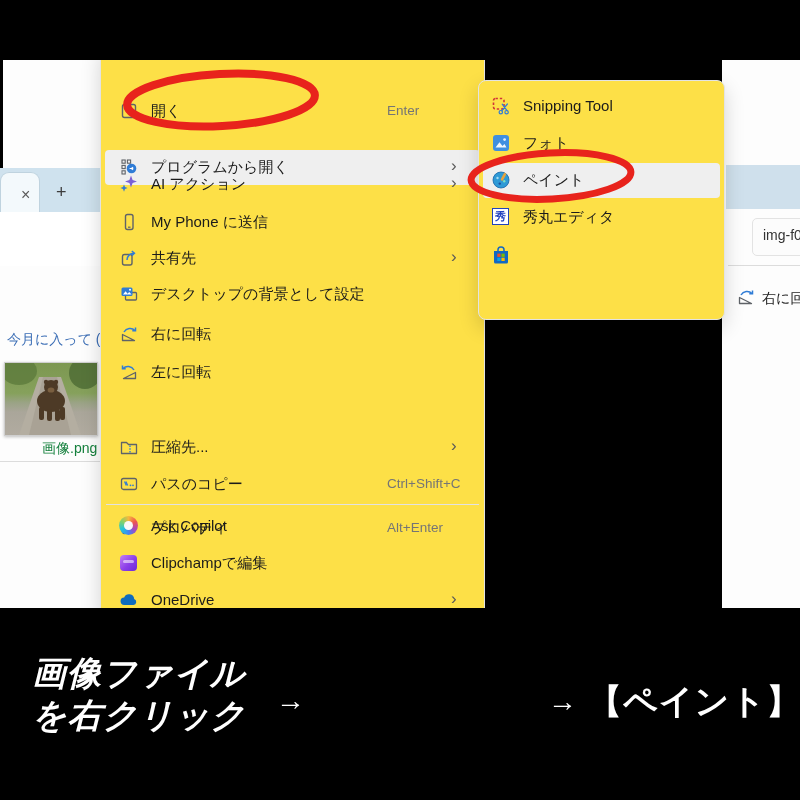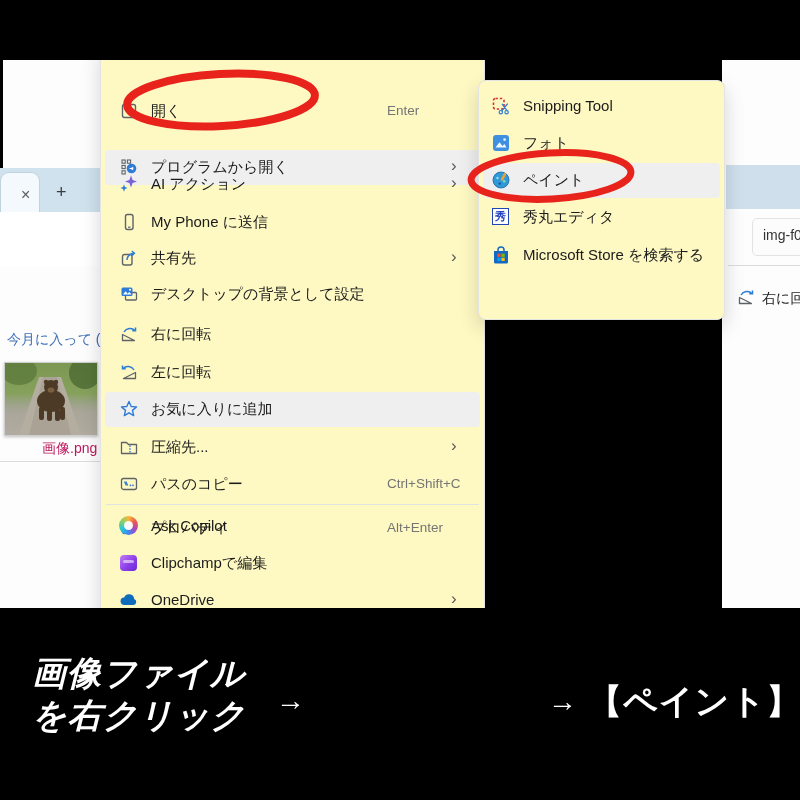--- a/index.html
+++ b/index.html
@@ -11,26 +11,26 @@
   .white-frag{background:#fdfdfd;}
   .tabbar{background:#cfe2ee;}
   .tab-active{background:#f3f9fc;border:1px solid #bfd3df;border-bottom:none;border-radius:9px 9px 0 0;}
   .tab-x{font-size:16px;color:#5a5a5a;line-height:1;}
   .newtab{font-size:18px;color:#3c3c3c;line-height:1;}
   .crumbrow{background:#ffffff;}
   .crumb-chev{font-size:15px;color:#666;}
   .crumb-txt{font-size:15px;color:#222;white-space:nowrap;}
   .toolrow{background:#fdfdfd;border-bottom:1px solid #e6e6e6;}
   .grouphdr{font-size:14px;color:#3a6db5;white-space:nowrap;}
-  .filelabel{font-size:14px;color:#be185d;white-space:nowrap;}
+  .filelabel{font-size:14px;color:#15803d;white-space:nowrap;}
   .thumb{border:1px solid #cfcfcf;background:linear-gradient(180deg,#7c9751 0%,#86a15c 42%,#9aa385 55%,#aaa69a 68%,#b1aba0 100%);overflow:hidden;box-shadow:0 1px 3px rgba(0,0,0,.25);}
   .divline{background:#dcdcdc;height:1px;}
 
   
-  .menu-panel{background:#fef9c3;border:1px solid #e3e3e3;border-radius:8px;box-shadow:0 8px 20px rgba(0,0,0,.16);}
+  .menu-panel{background:#fde047;border:1px solid #e3e3e3;border-radius:8px;box-shadow:0 8px 20px rgba(0,0,0,.16);}
   .mrow{position:absolute;left:0;width:100%;height:37px;}
   .mrow .hl{position:absolute;left:4px;right:4px;top:1px;bottom:1px;background:#efefef;border-radius:4px;}
   .micon{position:absolute;left:18px;top:8px;width:20px;height:20px;}
   .micon svg{width:20px;height:20px;display:block;}
   .mlabel{position:absolute;left:50px;top:8.5px;font-size:15px;color:#1b1b1b;white-space:nowrap;}
   .mshort{position:absolute;left:286px;top:10px;font-size:13.5px;color:#757575;white-space:nowrap;}
   .mchev{position:absolute;left:350px;top:7px;font-size:17px;color:#595959;}
   .sub-label{left:44px;}
   .sub-icon{left:12px;}
 
@@ -222,29 +222,20 @@
       <span class="micon">
           <svg viewBox="0 0 20 20">
             <path d="M16.5 16.5h-12l12-6z" fill="none" stroke="#5f6368" stroke-width="1.3" stroke-linejoin="round"></path>
             <path d="M15 8A7 7 0 0 0 4 6.5" fill="none" stroke="#2f7cd6" stroke-width="1.5"></path>
             <path d="M3.5 3.5v3.2h3.2" fill="none" stroke="#2f7cd6" stroke-width="1.5"></path>
           </svg>
         </span>
       <span class="mlabel">左に回転</span>
     </div>
 
-    <div class="mrow" style="top:346px;">
-      <span class="hl"></span>
-      <span class="micon">
-          <svg viewBox="0 0 20 20">
-            <path d="M10 2.5l2.2 5 5.3.4-4 3.5 1.2 5.2L10 13.8l-4.7 2.8 1.2-5.2-4-3.5 5.3-.4z" fill="none" stroke="#2f7cd6" stroke-width="1.4" stroke-linejoin="round"></path>
-          </svg>
-        </span>
-      <span class="mlabel">お気に入りに追加</span>
-    </div>
 
     <div class="mrow" style="top:384px;">
       <span class="micon">
           <svg viewBox="0 0 20 20">
             <path d="M2.5 5.5h5l2 2h8v9h-15z" fill="none" stroke="#5f6368" stroke-width="1.3" stroke-linejoin="round"></path>
             <path d="M11 8.5v1.4m0 1.4v1.4m0 1.4v1.4" stroke="#2f7cd6" stroke-width="1.4"></path>
           </svg>
         </span>
       <span class="mlabel">圧縮先...</span>
       <span class="mchev">›</span>
@@ -353,21 +344,20 @@
       <span class="micon sub-icon">
           <svg viewBox="0 0 20 20">
             <path d="M7 6.5V4.8A2.8 2.8 0 0 1 9.8 2h.4A2.8 2.8 0 0 1 13 4.8v1.7" fill="none" stroke="#1268c3" stroke-width="1.5"></path>
             <path d="M3 6h14v11a1.5 1.5 0 0 1-1.5 1.5h-11A1.5 1.5 0 0 1 3 17z" fill="#1268c3"></path>
             <rect x="6.3" y="8.6" width="3.3" height="3.3" fill="#f25022"></rect>
             <rect x="10.4" y="8.6" width="3.3" height="3.3" fill="#7fba00"></rect>
             <rect x="6.3" y="12.7" width="3.3" height="3.3" fill="#00a4ef"></rect>
             <rect x="10.4" y="12.7" width="3.3" height="3.3" fill="#ffb900"></rect>
           </svg>
         </span>
-      <span class="mlabel sub-label">Microsoft Store を検索する</span>
     </div>
 
   </div>
 
   <svg class="abs annot" style="left:0;top:0;" width="800" height="800" viewBox="0 0 800 800">
     <ellipse cx="221" cy="100" rx="94" ry="26" fill="none" stroke="#e8231c" stroke-width="8" transform="rotate(-3 221 100)"></ellipse>
     <ellipse cx="551" cy="176" rx="80" ry="23" fill="none" stroke="#e8231c" stroke-width="7" transform="rotate(-3 551 176)"></ellipse>
   </svg>
 
   <div class="abs band" style="left:0;top:0;width:800px;height:60px;z-index:40;"></div>

